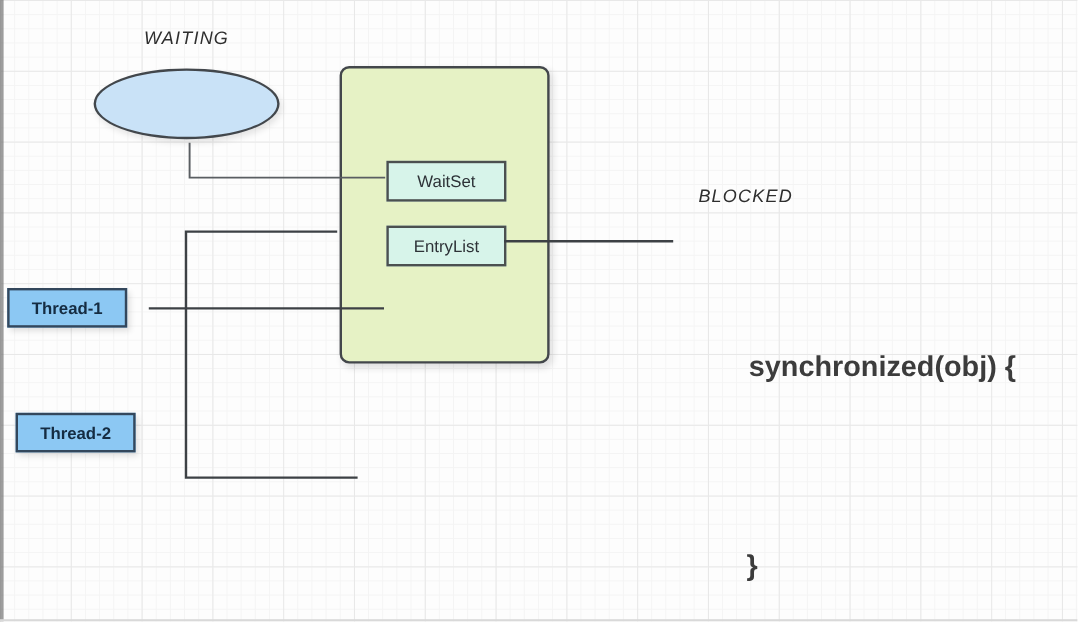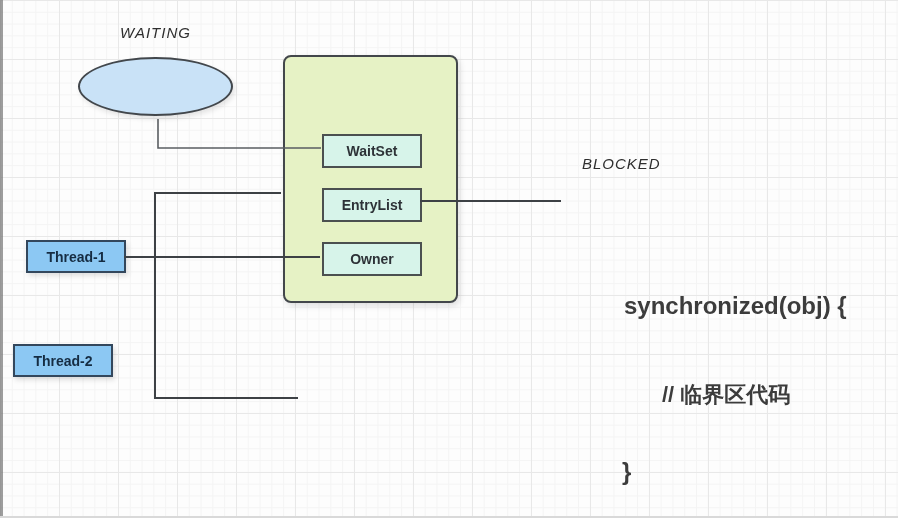--- a/index.html
+++ b/index.html
@@ -44,40 +44,40 @@
   .objbox{left:283px;top:351px;width:171px;height:138px;}
   .box-title{
     text-align:center;font-weight:bold;font-size:15px;color:#33373b;
     padding-top:10px;
   }
   .obj-title{font-size:13px;padding-top:6px;}
   .slot{
     position:absolute;left:37px;width:96px;height:30px;
     background:#d7f4ea;border:2px solid #4b5050;
     display:flex;align-items:center;justify-content:center;
-    font-weight:bold;font-size:14px;color:#2d3237;
+    font-weight:normal;font-size:14px;color:#2d3237;
   }
   .slot.waitset{top:77px;}
   .slot.entrylist{top:131px;}
   .slot.owner{top:185px;}
   .markword{
     position:absolute;left:15px;top:34px;width:146px;height:22px;
     background:#fbef85;border:2px solid #55595d;
     display:flex;align-items:center;justify-content:center;
     font-weight:bold;font-size:14px;color:#33373b;
   }
   .thread{
     position:absolute;width:96px;height:29px;
     display:flex;align-items:center;justify-content:center;
     font-weight:bold;font-size:14px;
     box-shadow:2px 3px 5px rgba(0,0,0,0.12);
   }
   .thread.blue{background:#8cc8f3;border:2px solid #33475c;color:#152c42;}
   .thread.gray{background:#e4e4e4;border:2px solid #53575b;color:#3a3f44;}
-  .thread.t1{left:26px;top:240px;}
+  .thread.t1{left:6px;top:240px;}
   .thread.t2{left:13px;top:344px;}
   .thread.t3{left:563px;top:185px;}
   .code{
     position:absolute;font-weight:bold;color:#3c3c3c;
     white-space:nowrap;
   }
   .code.c1{left:624px;top:292px;font-size:24px;}
   .code.c2{left:662px;top:380px;font-size:22px;}
   .code.c3{left:622px;top:458px;font-size:24px;}
   svg.connectors{
@@ -95,31 +95,29 @@
 
   <div class="edge-left"></div>
   <div class="edge-bottom"></div>
 
   <div class="lbl waiting">WAITING</div>
   <div class="ellipse"></div>
 
   <div class="bigbox monitor">
     <div class="slot waitset">WaitSet</div>
     <div class="slot entrylist">EntryList</div>
-    <div class="slot owner">Owner</div>
   </div>
 
   <div class="lbl blocked">BLOCKED</div>
 
   <div class="thread blue t1">Thread-1</div>
   <div class="thread blue t2">Thread-2</div>
 
 
   <div class="code c1">synchronized(obj) {</div>
-  <div class="code c2">// 临界区代码</div>
   <div class="code c3">}</div>
 
   <svg class="connectors" viewBox="0 0 898 518" xmlns="http://www.w3.org/2000/svg">
     <defs>
       <marker id="ah" markerUnits="userSpaceOnUse" markerWidth="14" markerHeight="10" refX="13" refY="5" orient="auto">
         <path d="M0,0 L14,5 L0,10 Z" fill="#33373b"></path>
       </marker>
       <marker id="ahs" markerUnits="userSpaceOnUse" markerWidth="11" markerHeight="8" refX="10" refY="4" orient="auto">
         <path d="M0,0 L11,4 L0,8 Z" fill="#4a4e52"></path>
       </marker>

